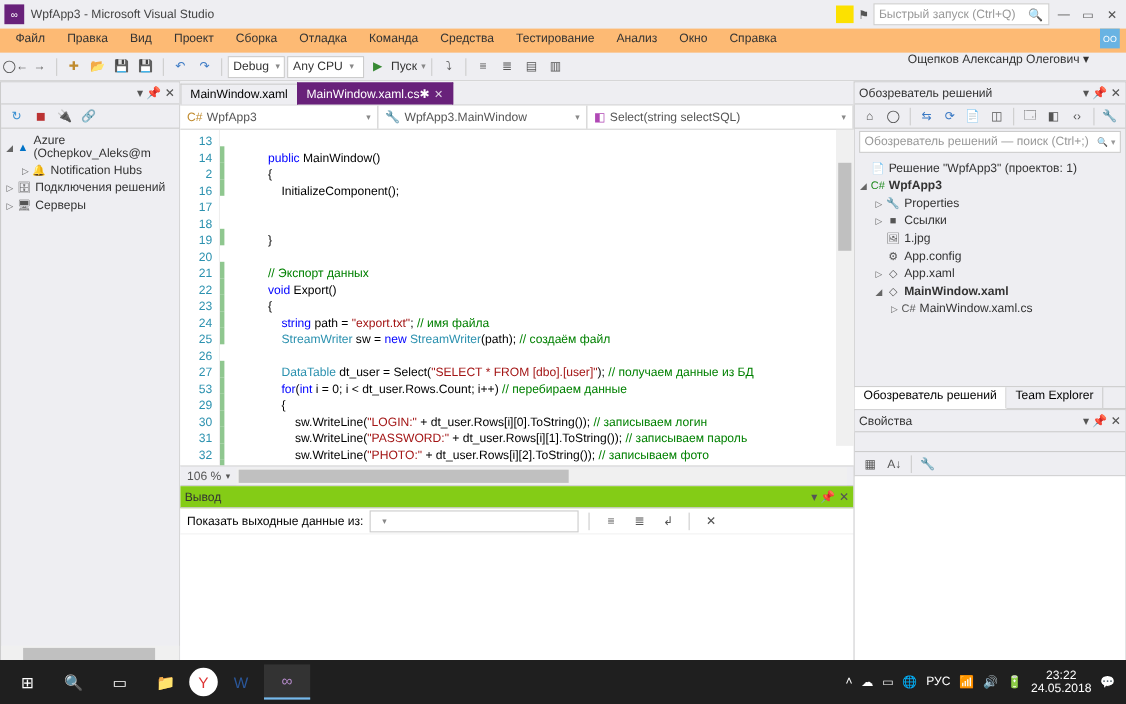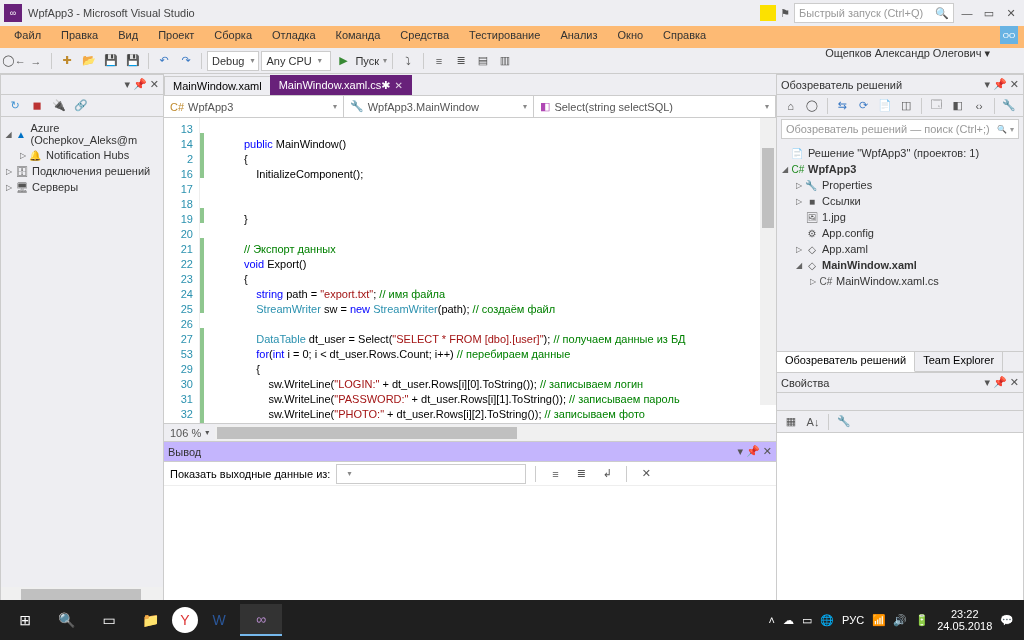--- a/index.html
+++ b/index.html
@@ -48,21 +48,21 @@
 .change-bar div { height:15px; }
 .cb-g { background:#8fc78f; }
 .code { flex:1; padding:4px 0 4px 40px; white-space:pre; overflow:auto; }
 .code div { height:15px; line-height:15px; }
 .kw { color:#0000ff; }
 .str { color:#a31515; }
 .cm { color:#008000; }
 .typ { color:#2b91af; }
 .zoom-status { height:18px; border-top:1px solid #ccc; display:flex; align-items:center; padding:0 6px; background:#eeeef2; color:#555; font-size:10px; }
 .output-panel { border-top:1px solid #ccc; background:#fff; }
-.output-panel .panel-hdr { background:#c4b5fd;text-align:center; }
+.output-panel .panel-hdr { background:#84cc16;text-align:center; }
 .out-toolbar { height:24px; display:flex; align-items:center; padding:0 6px; gap:6px; border-bottom:1px solid #eee; }
 .out-body { height:118px; background:#fff; }
 .right-col { width:248px; display:flex; flex-direction:column; }
 .sln-search { height:20px; border:1px solid #ccc; background:#fff; margin:2px 4px; padding:0 4px; color:#999; display:flex; align-items:center; }
 .tabstrip { height:20px; border-top:1px solid #ccc; display:flex; }
 .tabstrip .stab { padding:2px 8px; border-right:1px solid #ccc; cursor:pointer; background:#eeeef2;}
 .tabstrip .stab.on { background:#fff; border-bottom:1px solid #fff; margin-bottom:-1px;}
 .props { border-top:1px solid #ccc; }
 .statusbar { height:22px; background:#007acc; color:#fff; display:flex; align-items:center; padding:0 8px; font-size:11px; }
 .statusbar .sitem { margin-right:18px; }

